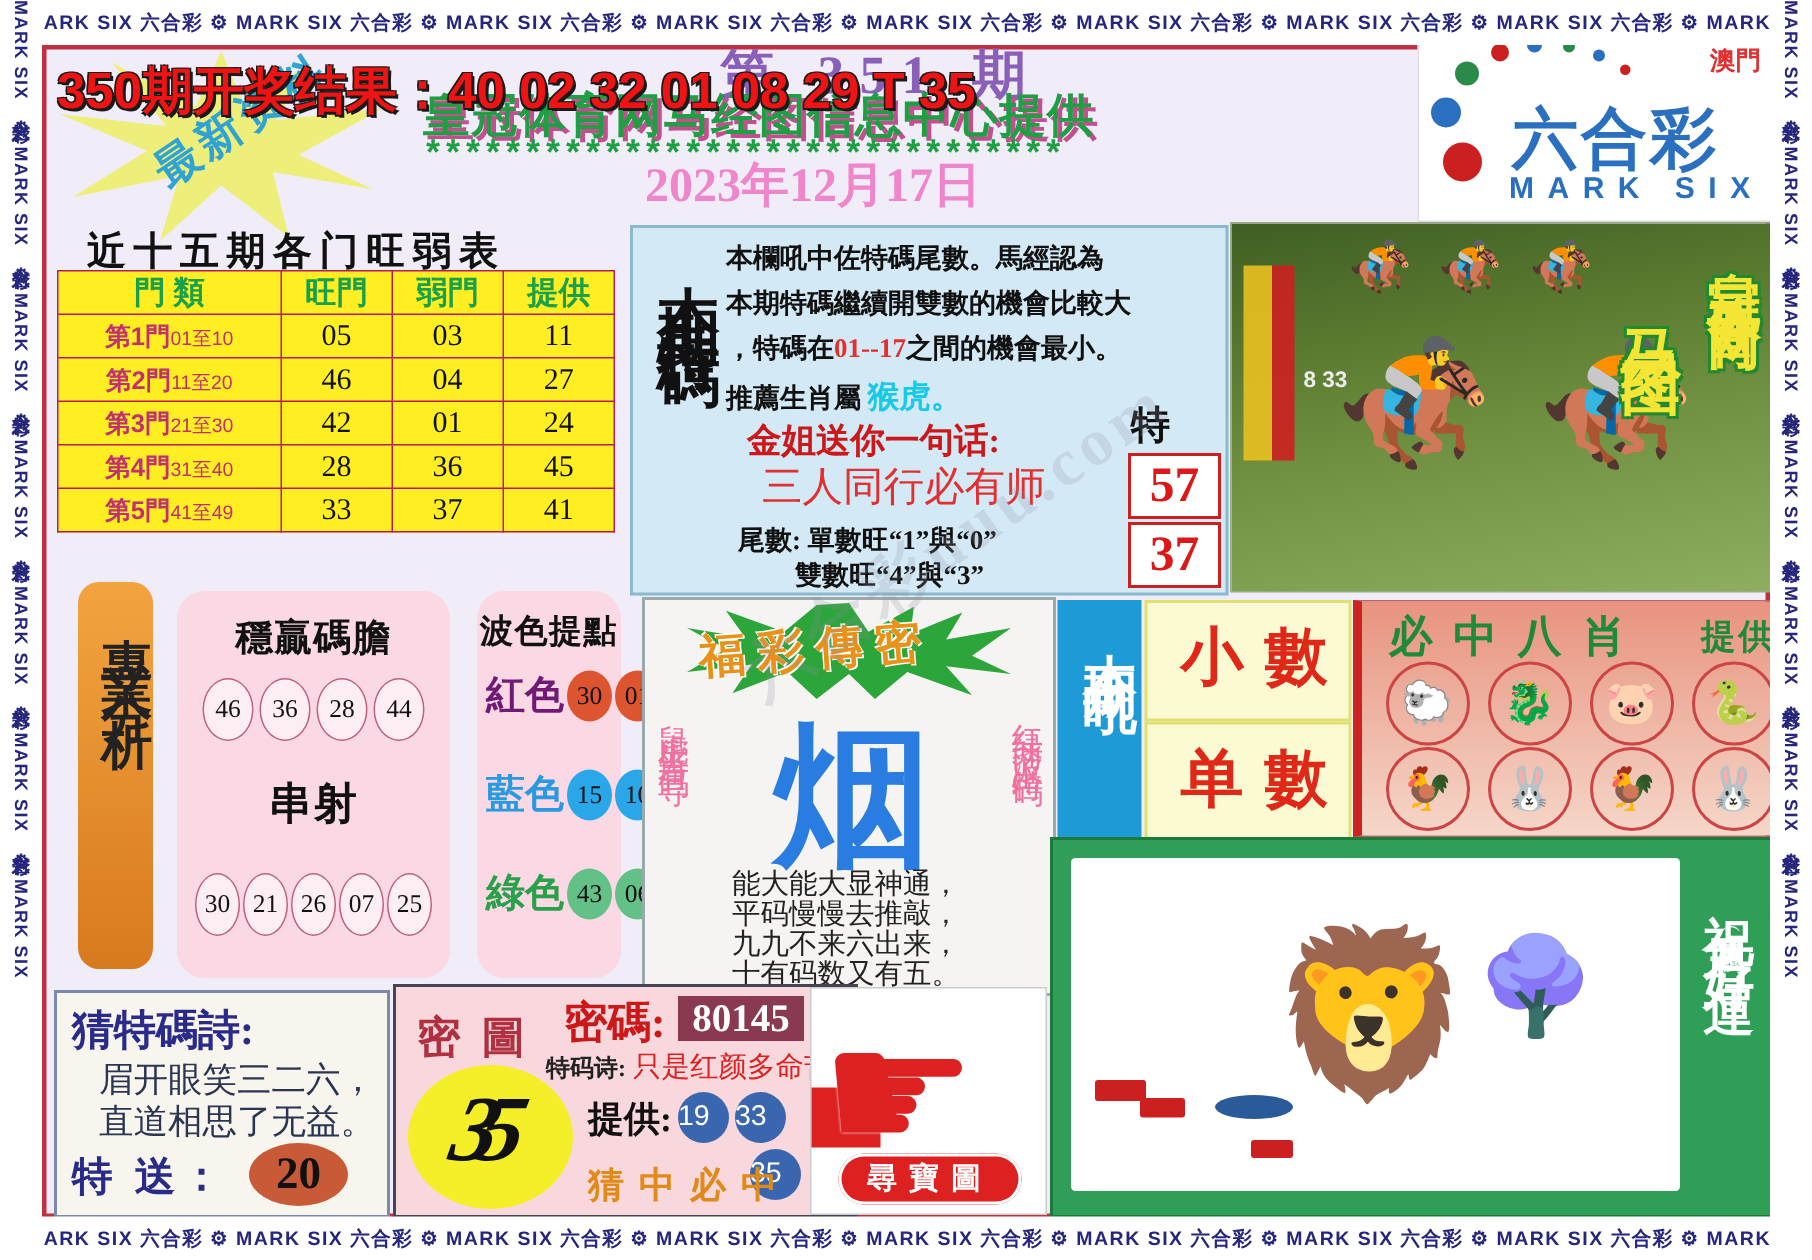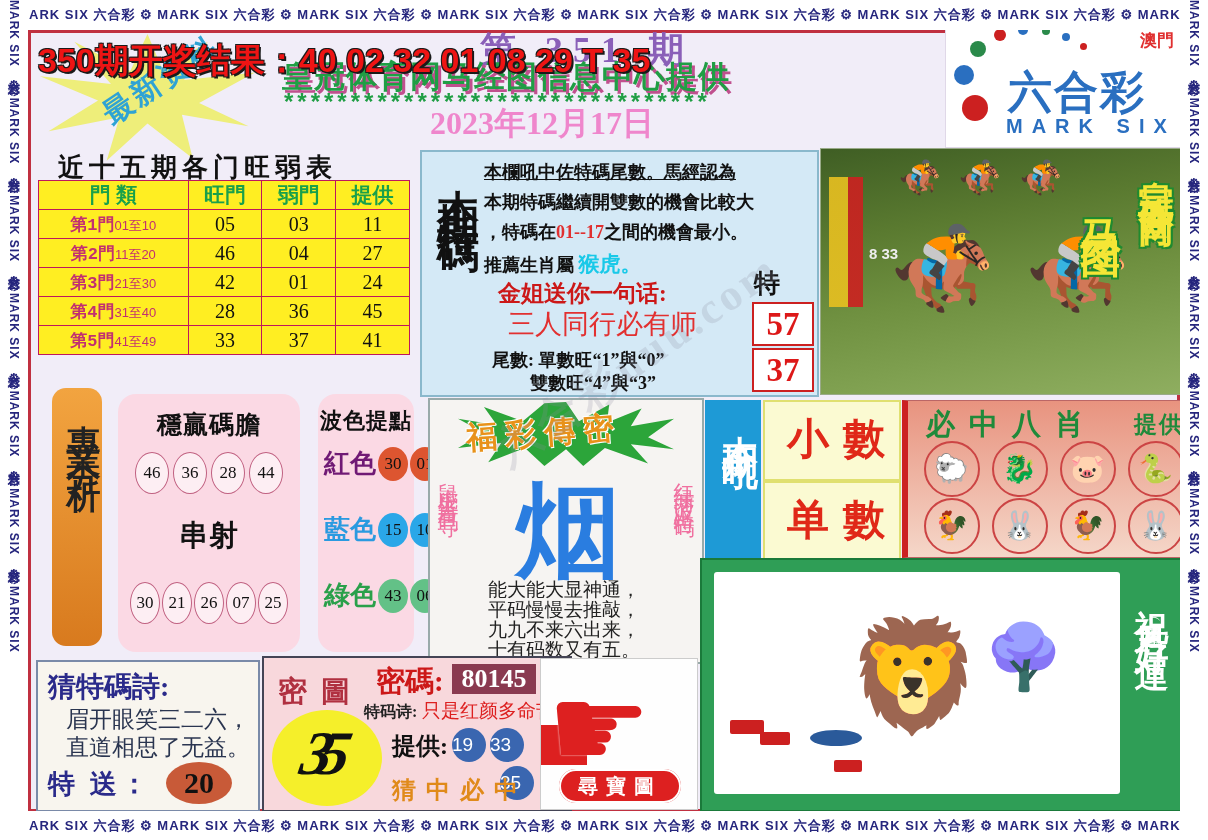--- a/index.html
+++ b/index.html
@@ -46,21 +46,21 @@
   #logo-cn{position:absolute;left:62px;top:40px;font-size:44px;font-weight:bold;color:#2a6fc0;letter-spacing:2px;}
   #logo-region{position:absolute;right:10px;top:6px;font-size:17px;font-weight:bold;color:#e03030;}
   #logo-en{position:absolute;left:60px;top:92px;font-size:20px;font-weight:bold;color:#2a6fc0;letter-spacing:9px;}
   .dot{position:absolute;border-radius:50%;}
 
   
   #table-title{left:58px;top:150px;font-size:26px;color:#111;letter-spacing:5px;z-index:2;}
   #hot-table{position:absolute;left:38px;top:180px;width:372px;border-collapse:collapse;background:#ffee22;z-index:2;}
   #hot-table td{border:1px solid #be185d;text-align:center;height:28px;padding:0;}
   #hot-table .hdr{color:#19a04a;font-size:21px;font-weight:bold;font-family:"Liberation Serif",serif;}
-  #hot-table .lbl{color:#c23070;font-weight:bold;font-size:17px;font-family:Liberation Mono, monospace;}
+  #hot-table .lbl{color:#c23070;font-weight:bold;font-size:17px;font-family:Liberation Sans, sans-serif;}
   #hot-table .rng{color:#c23070;font-size:13px;}
   #hot-table .num{color:#111;font-size:20px;font-family:"Liberation Serif",serif;}
 
   
   #special-panel{left:420px;top:150px;width:395px;height:243px;background:#d4e9f6;
                  border:2px solid #8ab8cc;z-index:2;}
   #special-vtitle{position:absolute;left:8px;top:4px;writing-mode:vertical-rl;text-orientation:upright;
                   font-size:42px;letter-spacing:14px;color:#111;}
   .sp-line{position:absolute;left:62px;color:#111;font-size:18px;white-space:nowrap;font-family:"Liberation Serif",serif;font-weight:bold;}
   .sp-red{color:#e03030;}
@@ -264,21 +264,21 @@
       <td><span class="lbl">第5門</span><span class="rng">41至49</span></td>
       <td class="num">33</td>
       <td class="num">37</td>
       <td class="num">41</td>
     </tr>
   </tbody>
     </table>
 
   <div class="abs" id="special-panel">
     <div class="calli" id="special-vtitle">本期特碼</div>
-    <div class="sp-line" style="top:8px;text-decoration:underline;">本欄吼中佐特碼尾數。馬經認為</div>
+    <div class="sp-line" style="top:8px;">本欄吼中佐特碼尾數。馬經認為</div>
     <div class="sp-line" style="top:38px;">本期特碼繼續開雙數的機會比較大</div>
     <div class="sp-line" style="top:68px;">
       <span>，特碼在</span><span class="sp-red">01--17</span><span>之間的機會最小。</span>
     </div>
     <div class="sp-line" style="top:98px;">
       <span>推薦生肖屬</span> <span class="sp-cyan">猴虎。</span>
     </div>
     <div class="calli" id="gift-label">金姐送你一句话:</div>
     <div id="gift-text">三人同行必有师</div>
     <div class="sp-line" id="tail1">尾數: 單數旺“1”與“0”</div>

